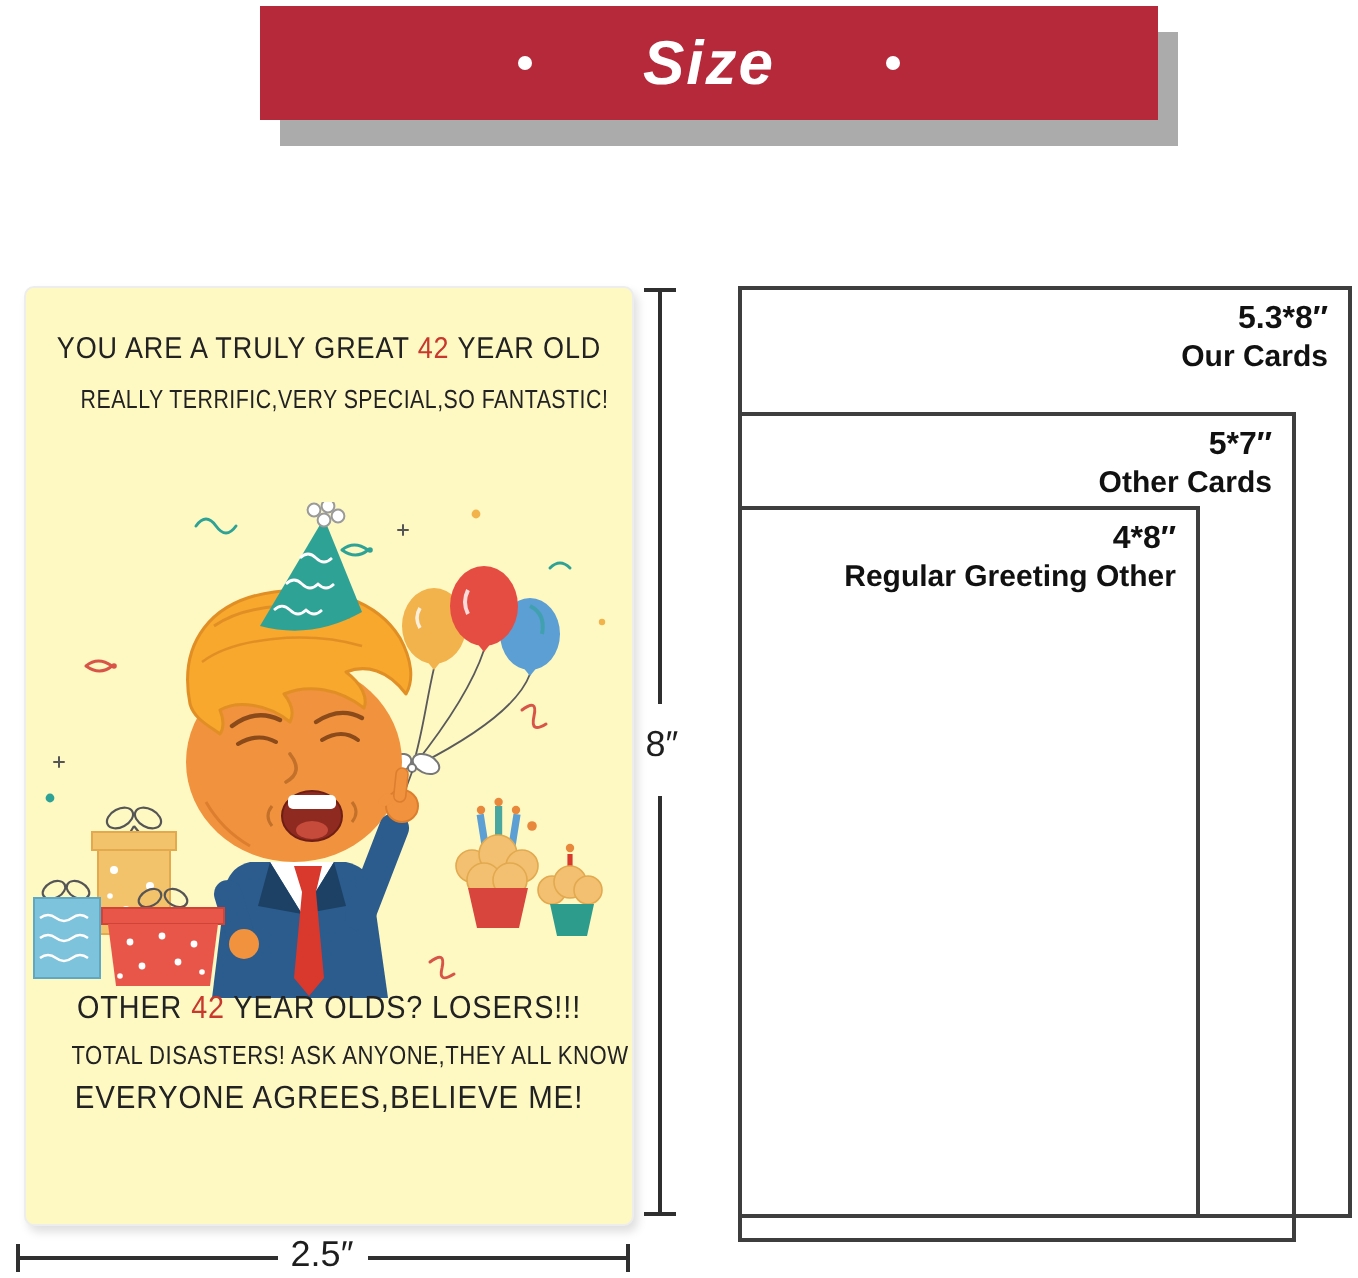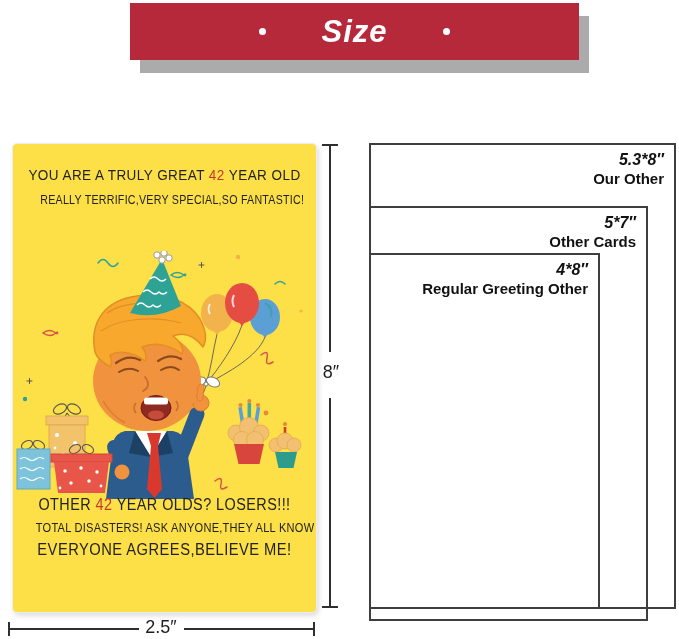--- a/index.html
+++ b/index.html
@@ -5,42 +5,42 @@
   html,body{margin:0;padding:0;background:#fff;font-family:"Liberation Sans",sans-serif;}
   #stage{position:relative;width:679px;height:639px;background:#fff;overflow:hidden;}
 
   
   .banner{position:absolute;left:130px;top:3px;width:449px;height:57px;background:#b5293b;
           box-shadow:10px 13px 0 0 #ababab;display:flex;align-items:center;justify-content:center;gap:55px;}
   .banner-title{color:#fff;font-size:31px;font-weight:bold;letter-spacing:1px;font-style:italic;}
   .banner-dot{width:7px;height:7px;border-radius:50%;background:#fff;}
 
   
-  .card{position:absolute;left:12px;top:143px;width:303px;height:468px;background:#fde047;
+  .card{position:absolute;left:12px;top:143px;width:303px;height:468px;background:#fef9c3;
         border:1px solid #ededed;border-radius:5px;box-shadow:2px 3px 5px rgba(0,0,0,.13);}
   .hand{color:#222;text-align:center;white-space:nowrap;}
   .num{color:#c8382d;}
   .card-top{position:absolute;top:22px;left:0;right:0;}
   .card-bottom{position:absolute;top:352px;left:0;right:0;}
   .l1{font-size:15px;letter-spacing:.5px;transform:scaleX(.90);margin-bottom:9px;}
   .l2{font-size:13px;letter-spacing:.3px;transform:scaleX(.82);}
   .l3{font-size:16px;letter-spacing:.5px;transform:scaleX(.90);margin-bottom:6px;}
   .l4{font-size:13px;letter-spacing:.3px;transform:scaleX(.85);margin-bottom:6px;}
   .l5{font-size:16px;letter-spacing:.5px;transform:scaleX(.92);}
   .illo{position:absolute;left:0;top:107px;width:303px;height:248px;}
 
   
   .dim{position:absolute;background:#2f2f2f;}
   .dim-label{position:absolute;color:#1e1e1e;font-size:18px;text-align:center;}
 
   
   .rect{position:absolute;border:2px solid #3e3e3e;box-sizing:border-box;background:transparent;}
   .rect-label{position:absolute;top:5px;right:10px;text-align:right;color:#111;
               font-weight:bold;font-size:15px;line-height:19px;}
-  .rect-label .sz{font-size:16px;font-style:italic;}
+  .rect-label .sz{font-size:16px;}
 </style>
 </head>
 <body>
 
 <div id="stage">
 
   <div class="banner">
     <span class="banner-dot"></span>
     <span class="banner-title">Size</span>
     <span class="banner-dot"></span>
@@ -224,21 +224,21 @@
 
   <div class="dim" style="left:8px;top:622px;width:2px;height:14px;"></div>
   <div class="dim" style="left:9px;top:628px;width:130px;height:1.5px;"></div>
   <div class="dim-label" style="left:138px;top:617px;width:46px;">2.5″</div>
   <div class="dim" style="left:184px;top:628px;width:130px;height:1.5px;"></div>
   <div class="dim" style="left:313px;top:622px;width:2px;height:14px;"></div>
 
   <div class="rect" style="left:369px;top:143px;width:307px;height:466px;">
     <div class="rect-label">
       <div class="sz">5.3*8″</div>
-      <div>Our Other</div>
+      <div>Our Cards</div>
     </div>
   </div>
   <div class="rect" style="left:369px;top:206px;width:279px;height:415px;">
     <div class="rect-label">
       <div class="sz">5*7″</div>
       <div>Other Cards</div>
     </div>
   </div>
   <div class="rect" style="left:369px;top:253px;width:231px;height:356px;">
     <div class="rect-label">

